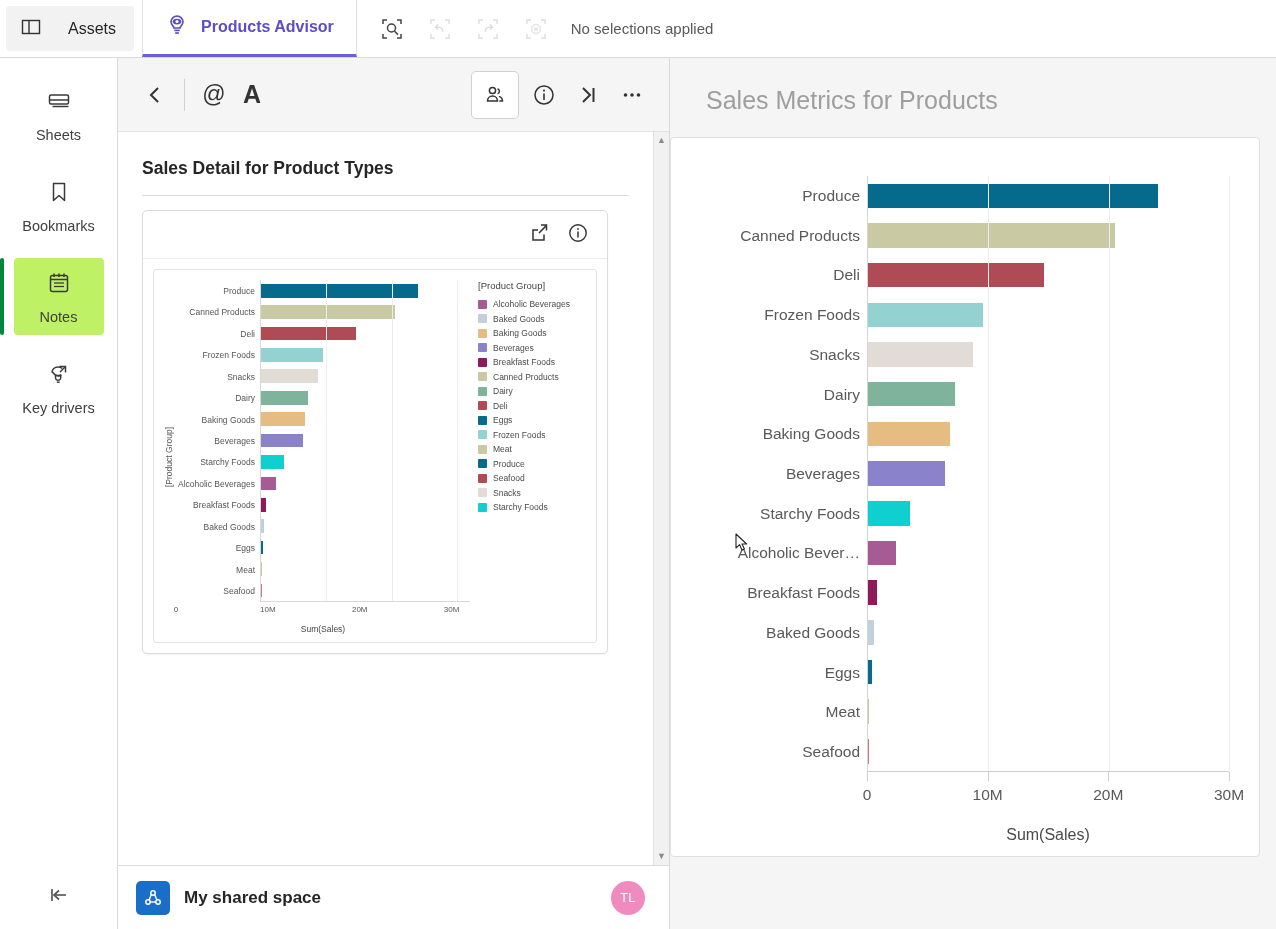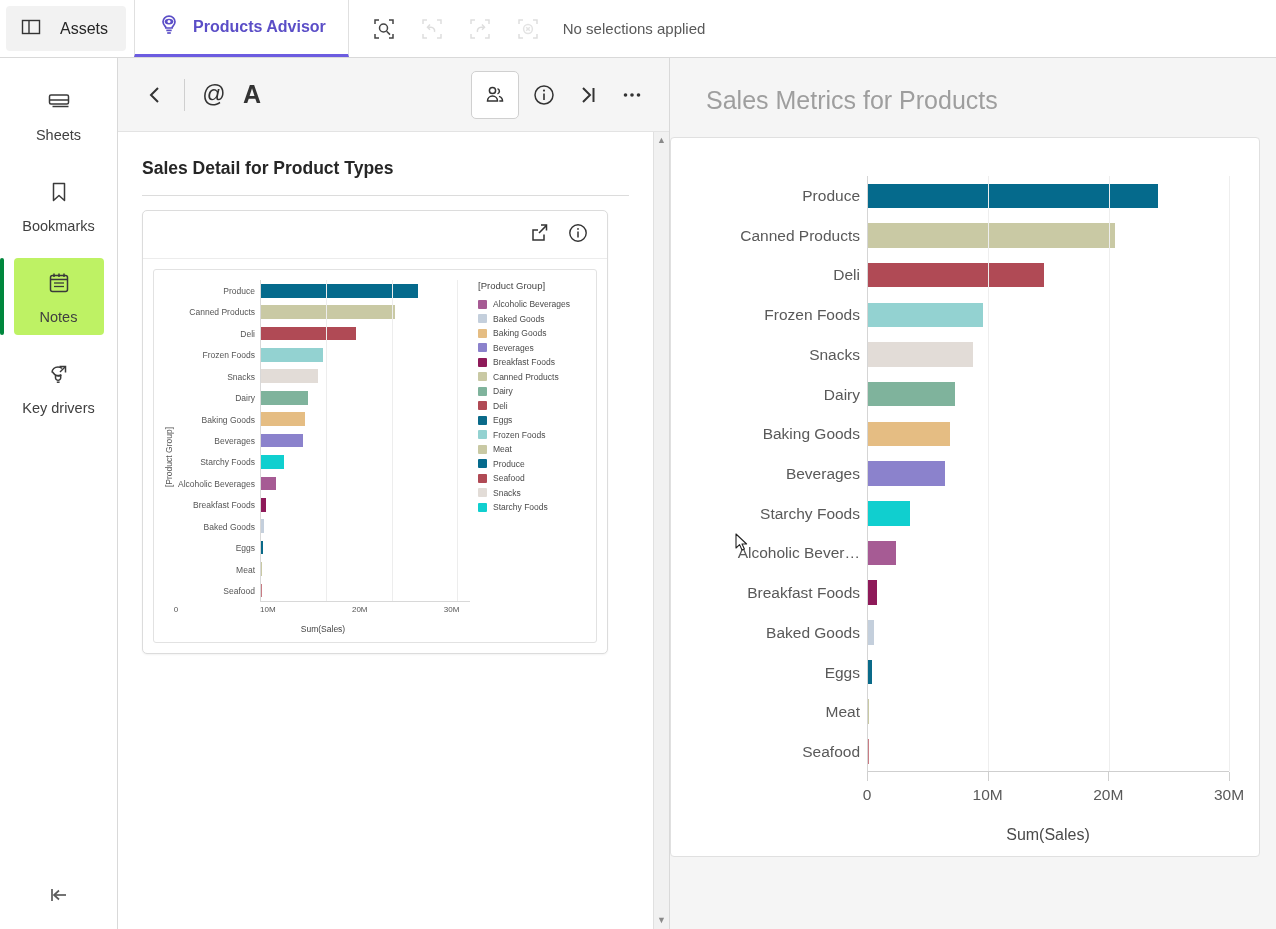--- a/index.html
+++ b/index.html
@@ -10,21 +10,21 @@
     overflow: hidden;
   }
   #app { position: relative; width: 1276px; height: 929px; display: flex; flex-direction: column; }
 
   
   .topbar {
     height: 58px; min-height: 58px; display: flex; align-items: stretch;
     background: #ffffff; border-bottom: 1px solid #d9d9d9;
   }
   .assets-btn {
-    display: flex; align-items: center; gap: 18px;
+    display: flex; align-items: center; gap: 26px;
     margin: 6px 8px 6px 6px; padding: 0 18px 0 14px;
     background: #f2f2f2; border-radius: 4px; cursor: pointer;
   }
   .assets-btn .lbl { font-size: 16px; color: #262626; font-weight: 400; }
   .ia-tab {
     display: flex; align-items: center; gap: 12px;
     padding: 0 22px; border-bottom: 3px solid #6c5ce0;
     border-left: 1px solid #e0e0e0; border-right: 1px solid #e0e0e0;
     cursor: pointer;
   }
@@ -501,20 +501,35 @@
             </div>
           </div>
         </div>
 
         <div class="nscroll">
           <span class="arr">▲</span>
           <span class="arr">▼</span>
         </div>
       </div>
 
+      <div class="notes-footer">
+        <span class="space-icon">
+          <svg width="22" height="22" viewBox="0 0 22 22">
+            <circle cx="11" cy="6" r="2.2" fill="none" stroke="#fff" stroke-width="1.5"></circle>
+            <circle cx="6" cy="15" r="2.2" fill="none" stroke="#fff" stroke-width="1.5"></circle>
+            <circle cx="16" cy="15" r="2.2" fill="none" stroke="#fff" stroke-width="1.5"></circle>
+            <line x1="9.3" y1="7.6" x2="7.1" y2="13" stroke="#fff" stroke-width="1.4"></line>
+            <line x1="12.7" y1="7.6" x2="14.9" y2="13" stroke="#fff" stroke-width="1.4"></line>
+            <line x1="8.2" y1="15" x2="13.8" y2="15" stroke="#fff" stroke-width="1.4"></line>
+          </svg>
+        </span>
+        <span class="space-name">My shared space</span>
+        <span class="footer-gap"></span>
+        <span class="avatar">TL</span>
+      </div>
     </div>
 
     <div class="main-area">
       <div class="main-title">Sales Metrics for Products</div>
       <div class="main-card">
         <div class="main-chart">
           <div class="mc-row">
             <div class="mc-cats" id="mc-cats">
                 <div class="mc-cat">Produce</div>
                 <div class="mc-cat">Canned Products</div>

